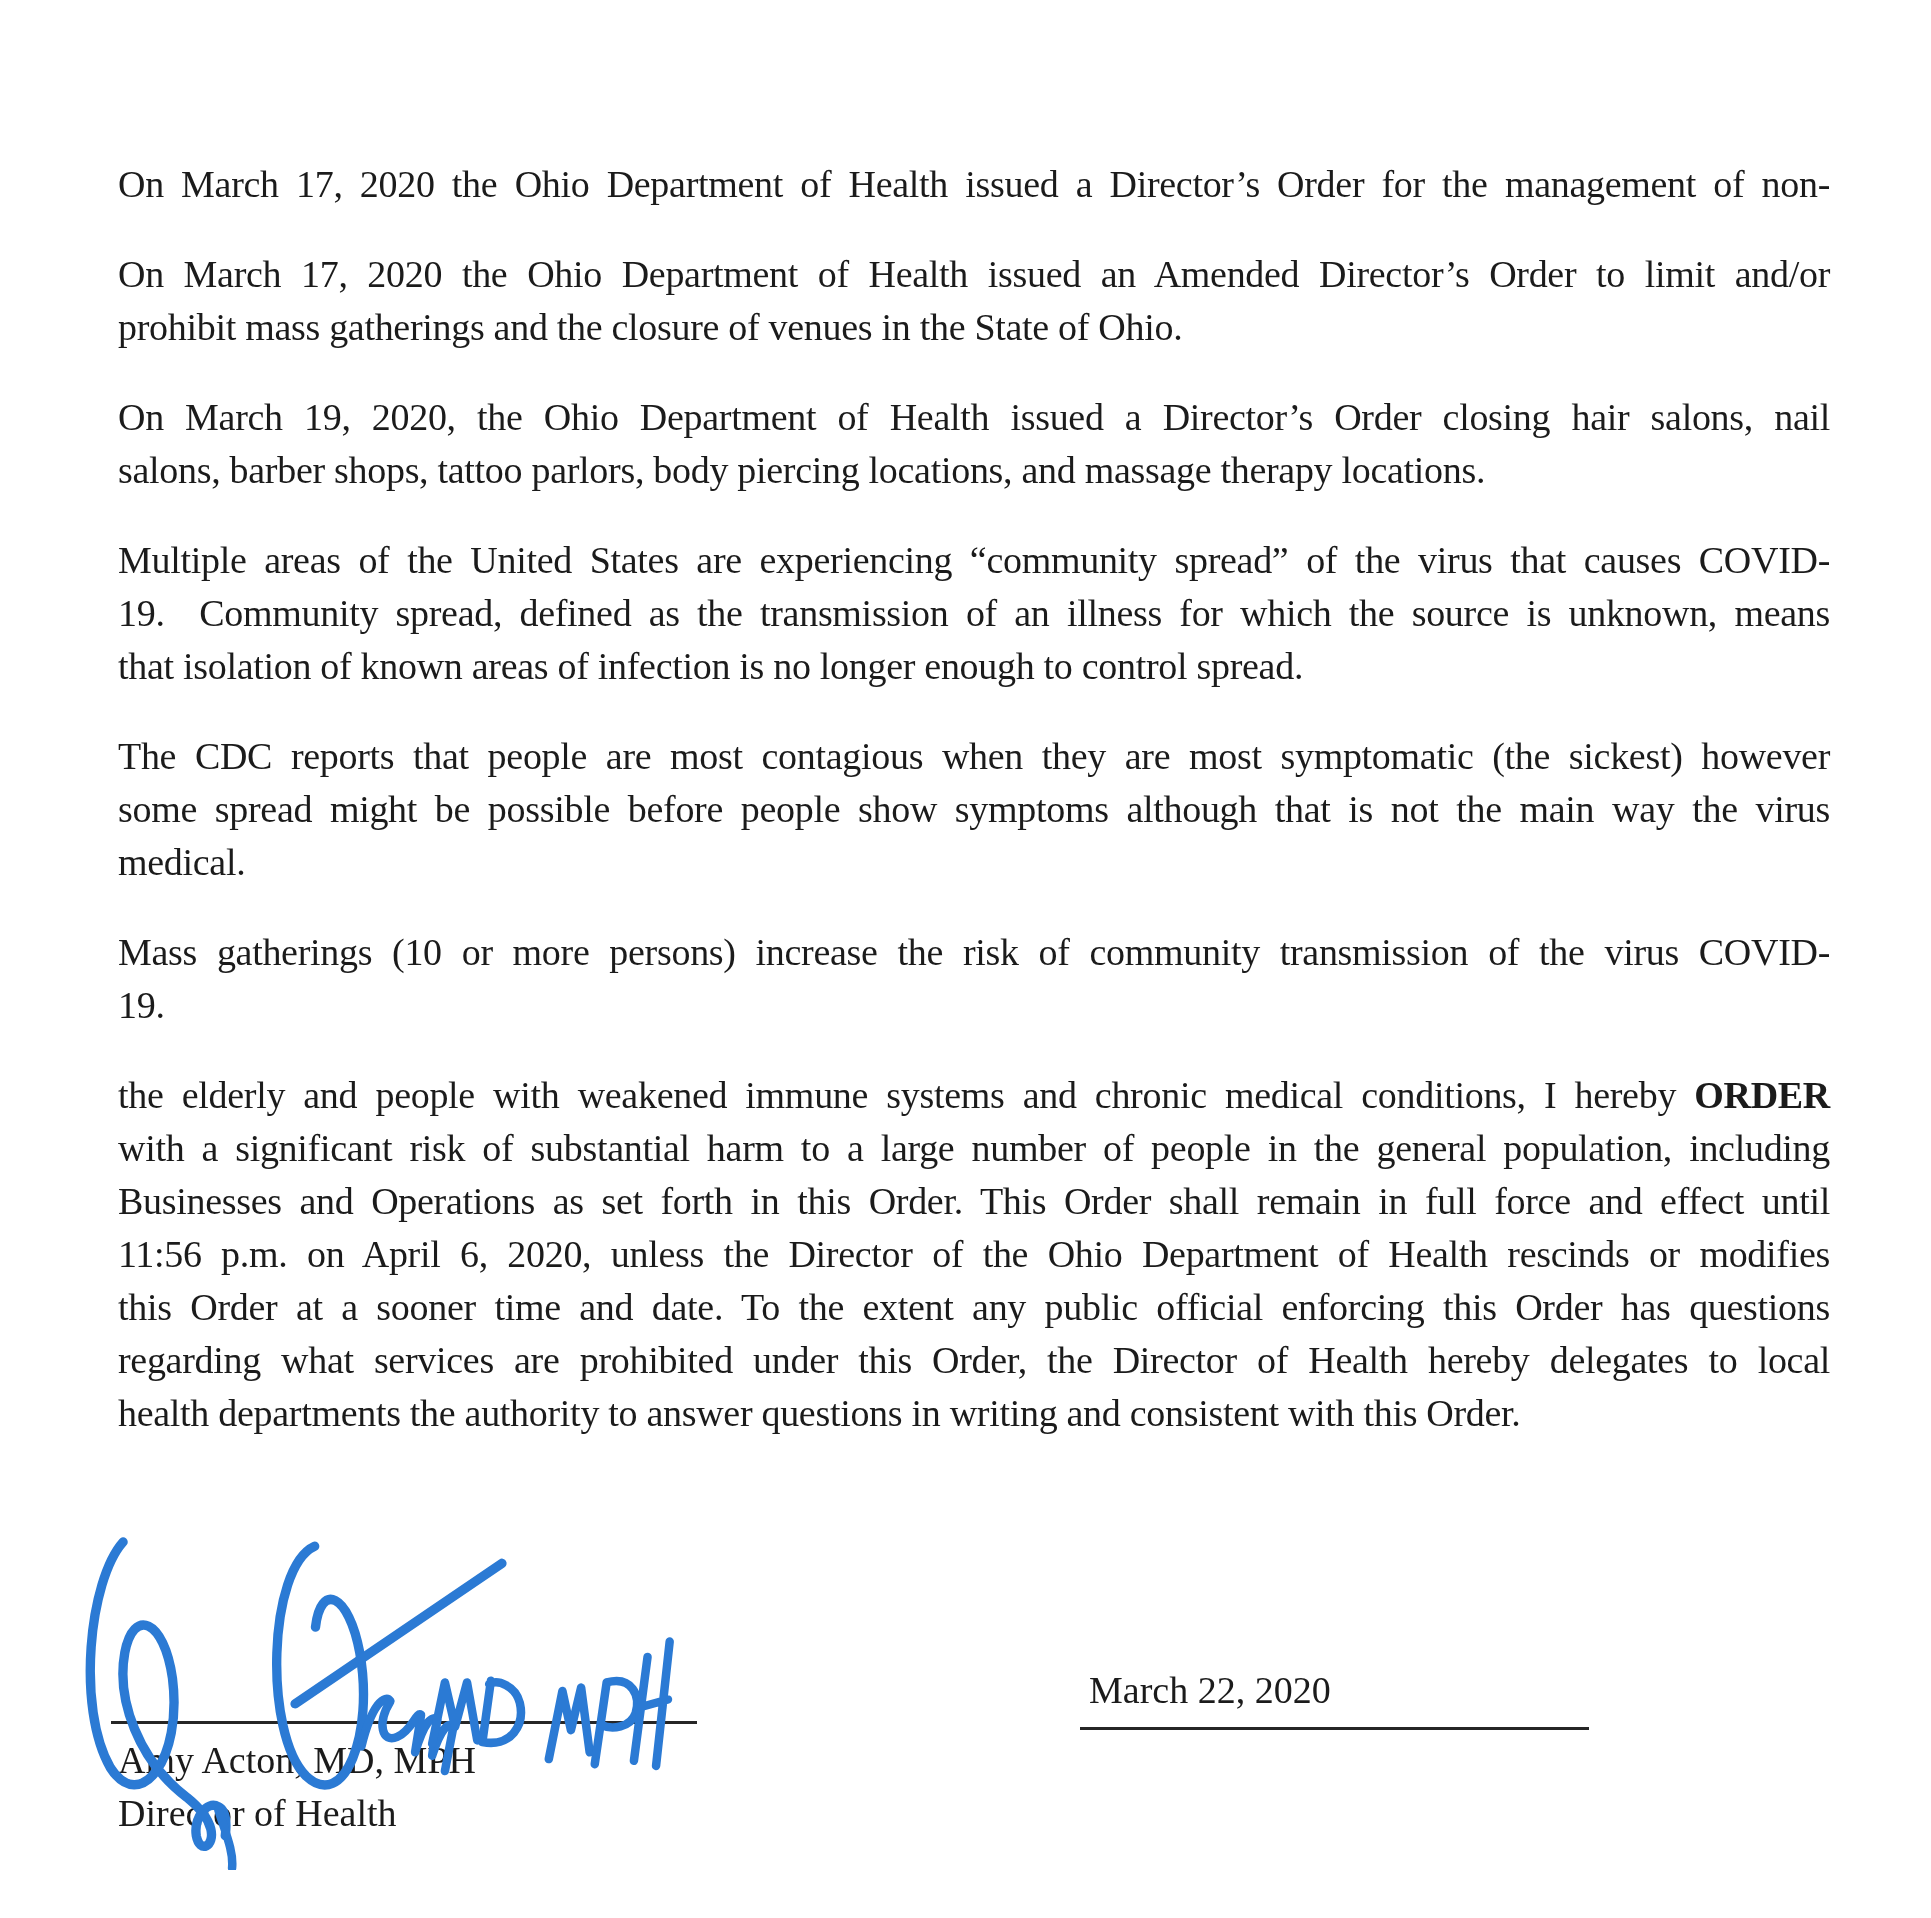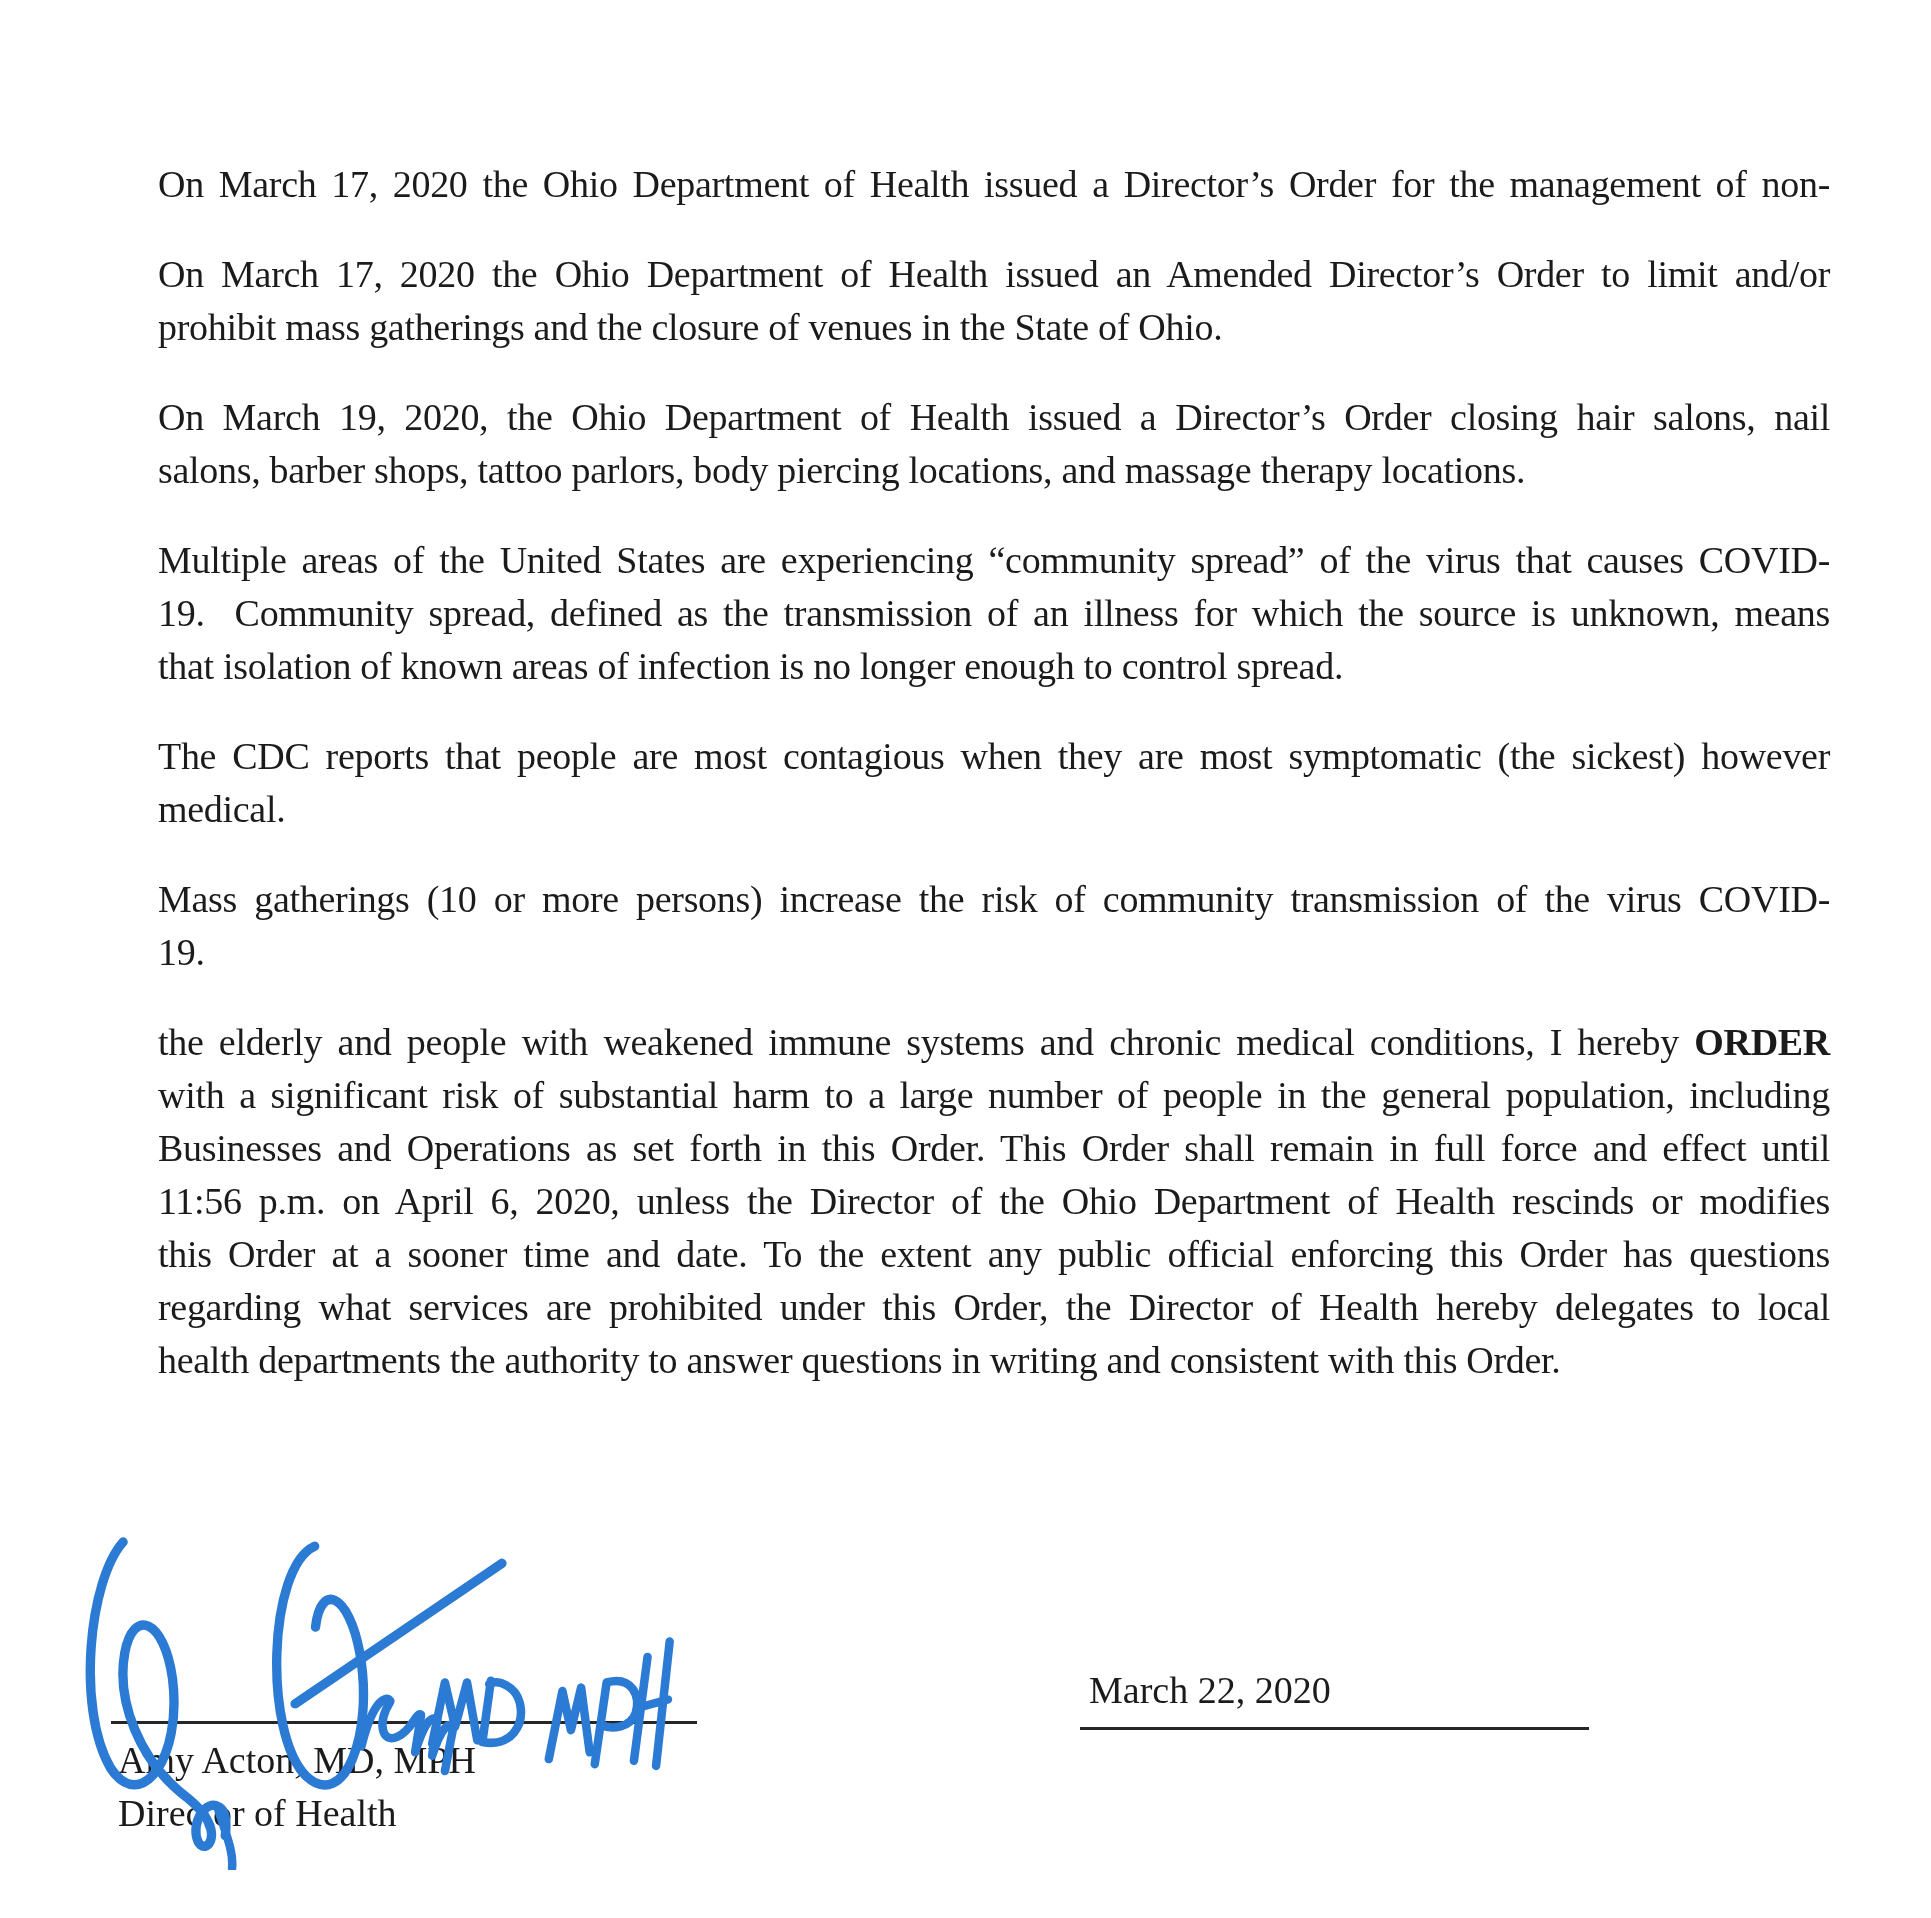--- a/index.html
+++ b/index.html
@@ -22,21 +22,20 @@
   .para {
     margin:0 0 37px 0;
     font-size:38px;
     line-height:53px;
     letter-spacing:-0.3px;
   }
   .line {
     text-align:justify;
     text-align-last:justify;
     white-space:normal;
-    margin-left:40px;
   }
   .line.last {
     text-align-last:left;
   }
   .line strong { font-weight:bold; }
 
   .sig-svg {
     position:absolute;
     left:72px;
     top:1529px;
@@ -95,20 +94,21 @@
         <div class="line">On March 19, 2020, the Ohio Department of Health issued a Director’s Order closing hair salons, nail</div>
         <div class="line last">salons, barber shops, tattoo parlors, body piercing locations, and massage therapy locations.</div>
       </div>
       <div class="para">
         <div class="line">Multiple areas of the United States are experiencing “community spread” of the virus that causes COVID-</div>
         <div class="line">19.&nbsp; Community spread, defined as the transmission of an illness for which the source is unknown, means</div>
         <div class="line last">that isolation of known areas of infection is no longer enough to control spread.</div>
       </div>
       <div class="para">
         <div class="line">The CDC reports that people are most contagious when they are most symptomatic (the sickest) however</div>
+        <div class="line">some spread might be possible before people show symptoms although that is not the main way the virus</div>
         <div class="line last">medical.</div>
       </div>
       <div class="para">
         <div class="line">Mass gatherings (10 or more persons) increase the risk of community transmission of the virus COVID-</div>
         <div class="line last">19.</div>
       </div>
       <div class="para">
         <div class="line">the elderly and people with weakened immune systems and chronic medical conditions, I hereby <strong>ORDER</strong></div>
         <div class="line">with a significant risk of substantial harm to a large number of people in the general population, including</div>
         <div class="line">Businesses and Operations as set forth in this Order. This Order shall remain in full force and effect until</div>

